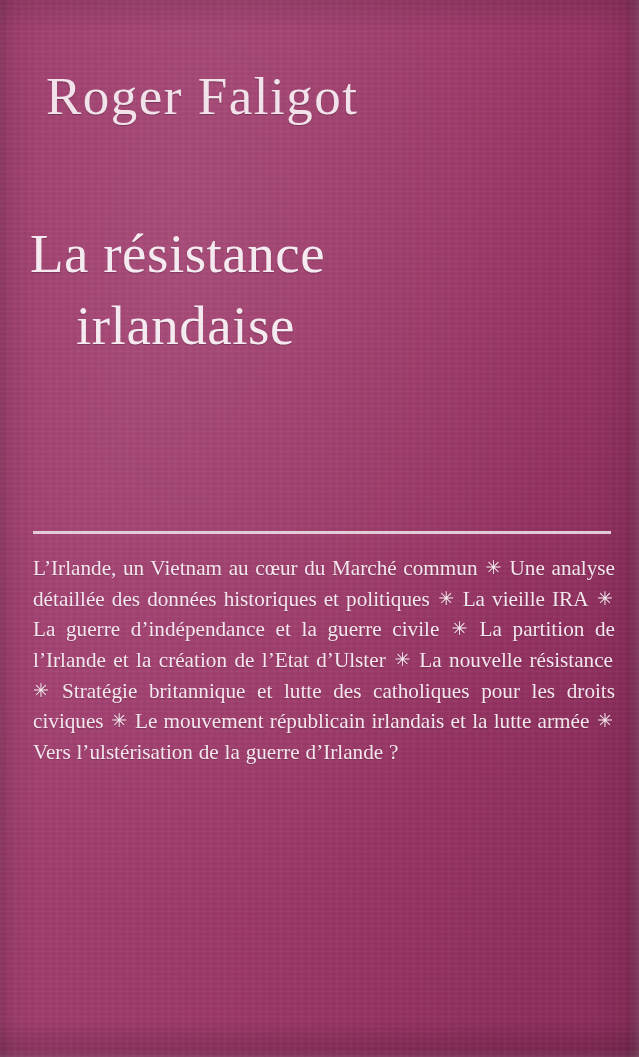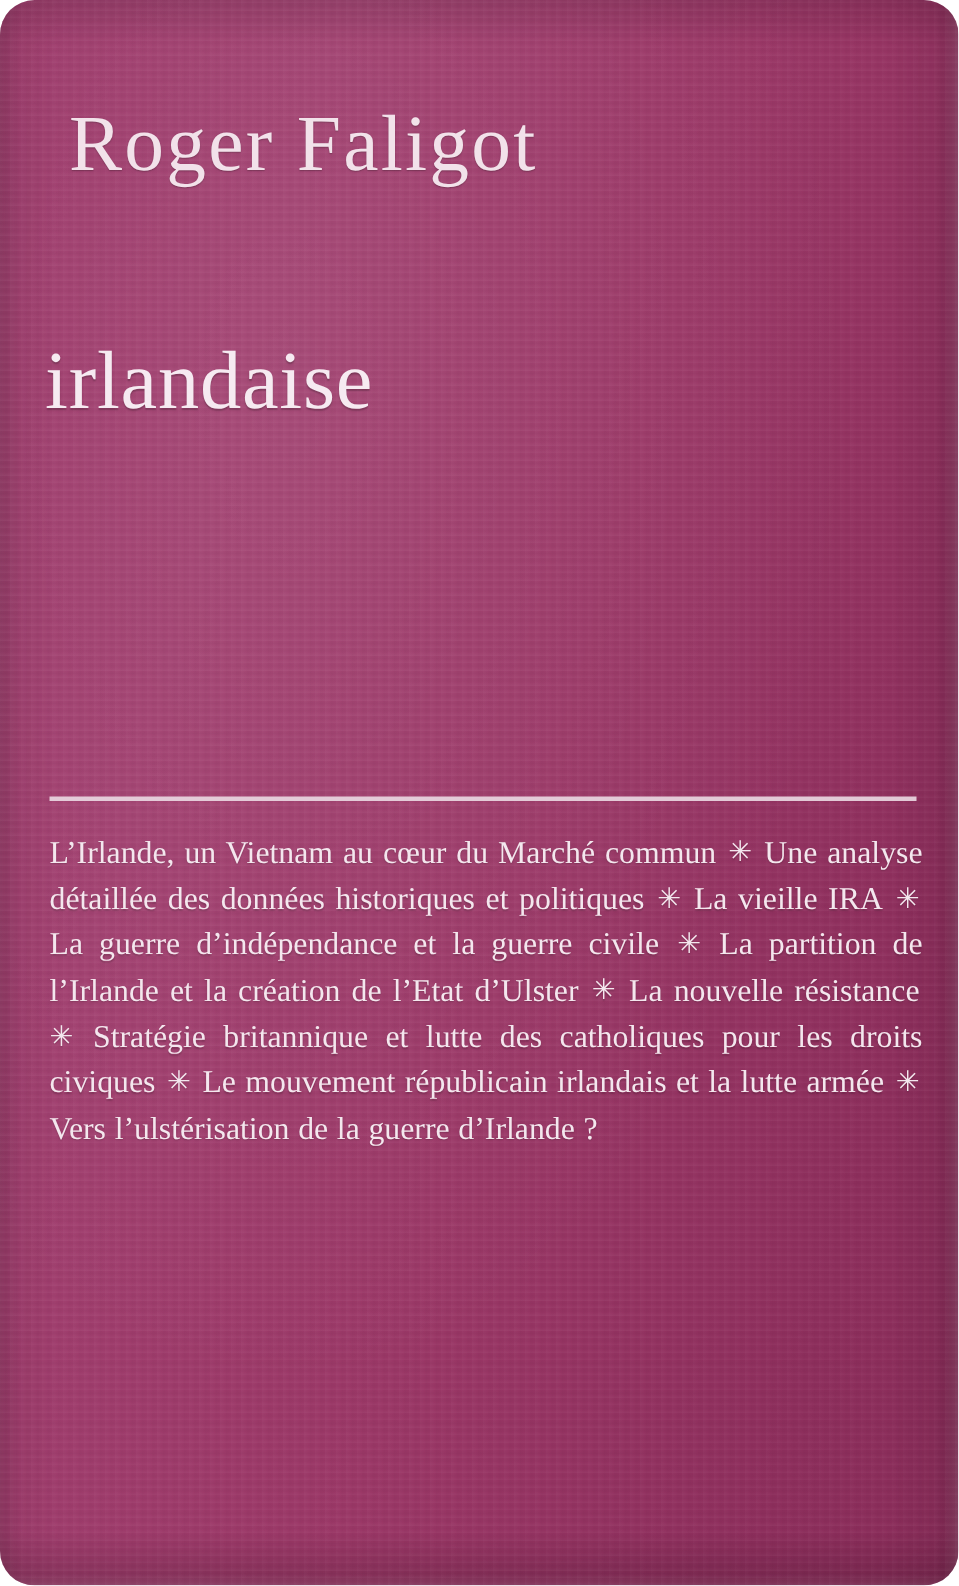--- a/index.html
+++ b/index.html
@@ -16,21 +16,20 @@
 
   .book-cover {
     position: relative;
     width: 639px;
     height: 1057px;
     background:
       radial-gradient(ellipse at 30% 25%, rgba(255,255,255,0.07) 0%, rgba(255,255,255,0) 60%),
       linear-gradient(105deg, #9e3a6b 0%, #a13f6f 25%, #9b3867 55%, #8e2f5d 85%, #8a2d5a 100%);
     box-sizing: border-box;
     overflow: hidden;
-    border-radius: 23px;
   }
 
   
   .cover-texture {
     position: absolute;
     inset: 0;
     pointer-events: none;
     background:
       linear-gradient(90deg, rgba(0,0,0,0.16) 0px, rgba(0,0,0,0.04) 14px, rgba(0,0,0,0) 40px),
       linear-gradient(270deg, rgba(0,0,0,0.20) 0px, rgba(0,0,0,0.05) 16px, rgba(0,0,0,0) 48px),
@@ -67,20 +66,21 @@
     width: 560px;
     color: #f6eaf1;
     font-size: 55px;
     line-height: 1.30;
     font-weight: 400;
     letter-spacing: 0.5px;
     text-shadow: 0 1px 1px rgba(0,0,0,0.22);
   }
   .title .line2 {
     display: block;
+    margin-left: 46px;
   }
 
   .rule {
     position: absolute;
     left: 33px;
     top: 531px;
     width: 578px;
     height: 3px;
     background: #e9d7e1;
     opacity: 0.92;
@@ -140,20 +140,21 @@
 <body>
 
 <div class="book-cover">
 
   <div class="cover-texture"></div>
   <div class="cover-grain"></div>
 
   <div class="author">Roger Faligot</div>
 
   <div class="title">
+    <span class="line1">La résistance</span>
     <span class="line2">irlandaise</span>
   </div>
 
   <div class="rule"></div>
 
   <div class="blurb"><span>L’Irlande, un Vietnam au cœur du Marché commun</span><span class="sep"> ✳ </span><span>Une analyse détaillée des données historiques et politiques</span><span class="sep"> ✳ </span><span>La vieille IRA</span><span class="sep"> ✳ </span><span>La guerre d’indépendance et la guerre civile</span><span class="sep"> ✳ </span><span>La partition de l’Irlande et la création de l’Etat d’Ulster</span><span class="sep"> ✳ </span><span>La nouvelle résistance</span><span class="sep"> ✳ </span><span>Stratégie britannique et lutte des catholiques pour les droits civiques</span><span class="sep"> ✳ </span><span>Le mouvement républicain irlandais et la lutte armée</span><span class="sep"> ✳ </span><span>Vers l’ulstérisation de la guerre d’Irlande ?</span></div>
 
 
   <div class="edge-wear-right"></div>
   <div class="edge-wear-bottom"></div>

